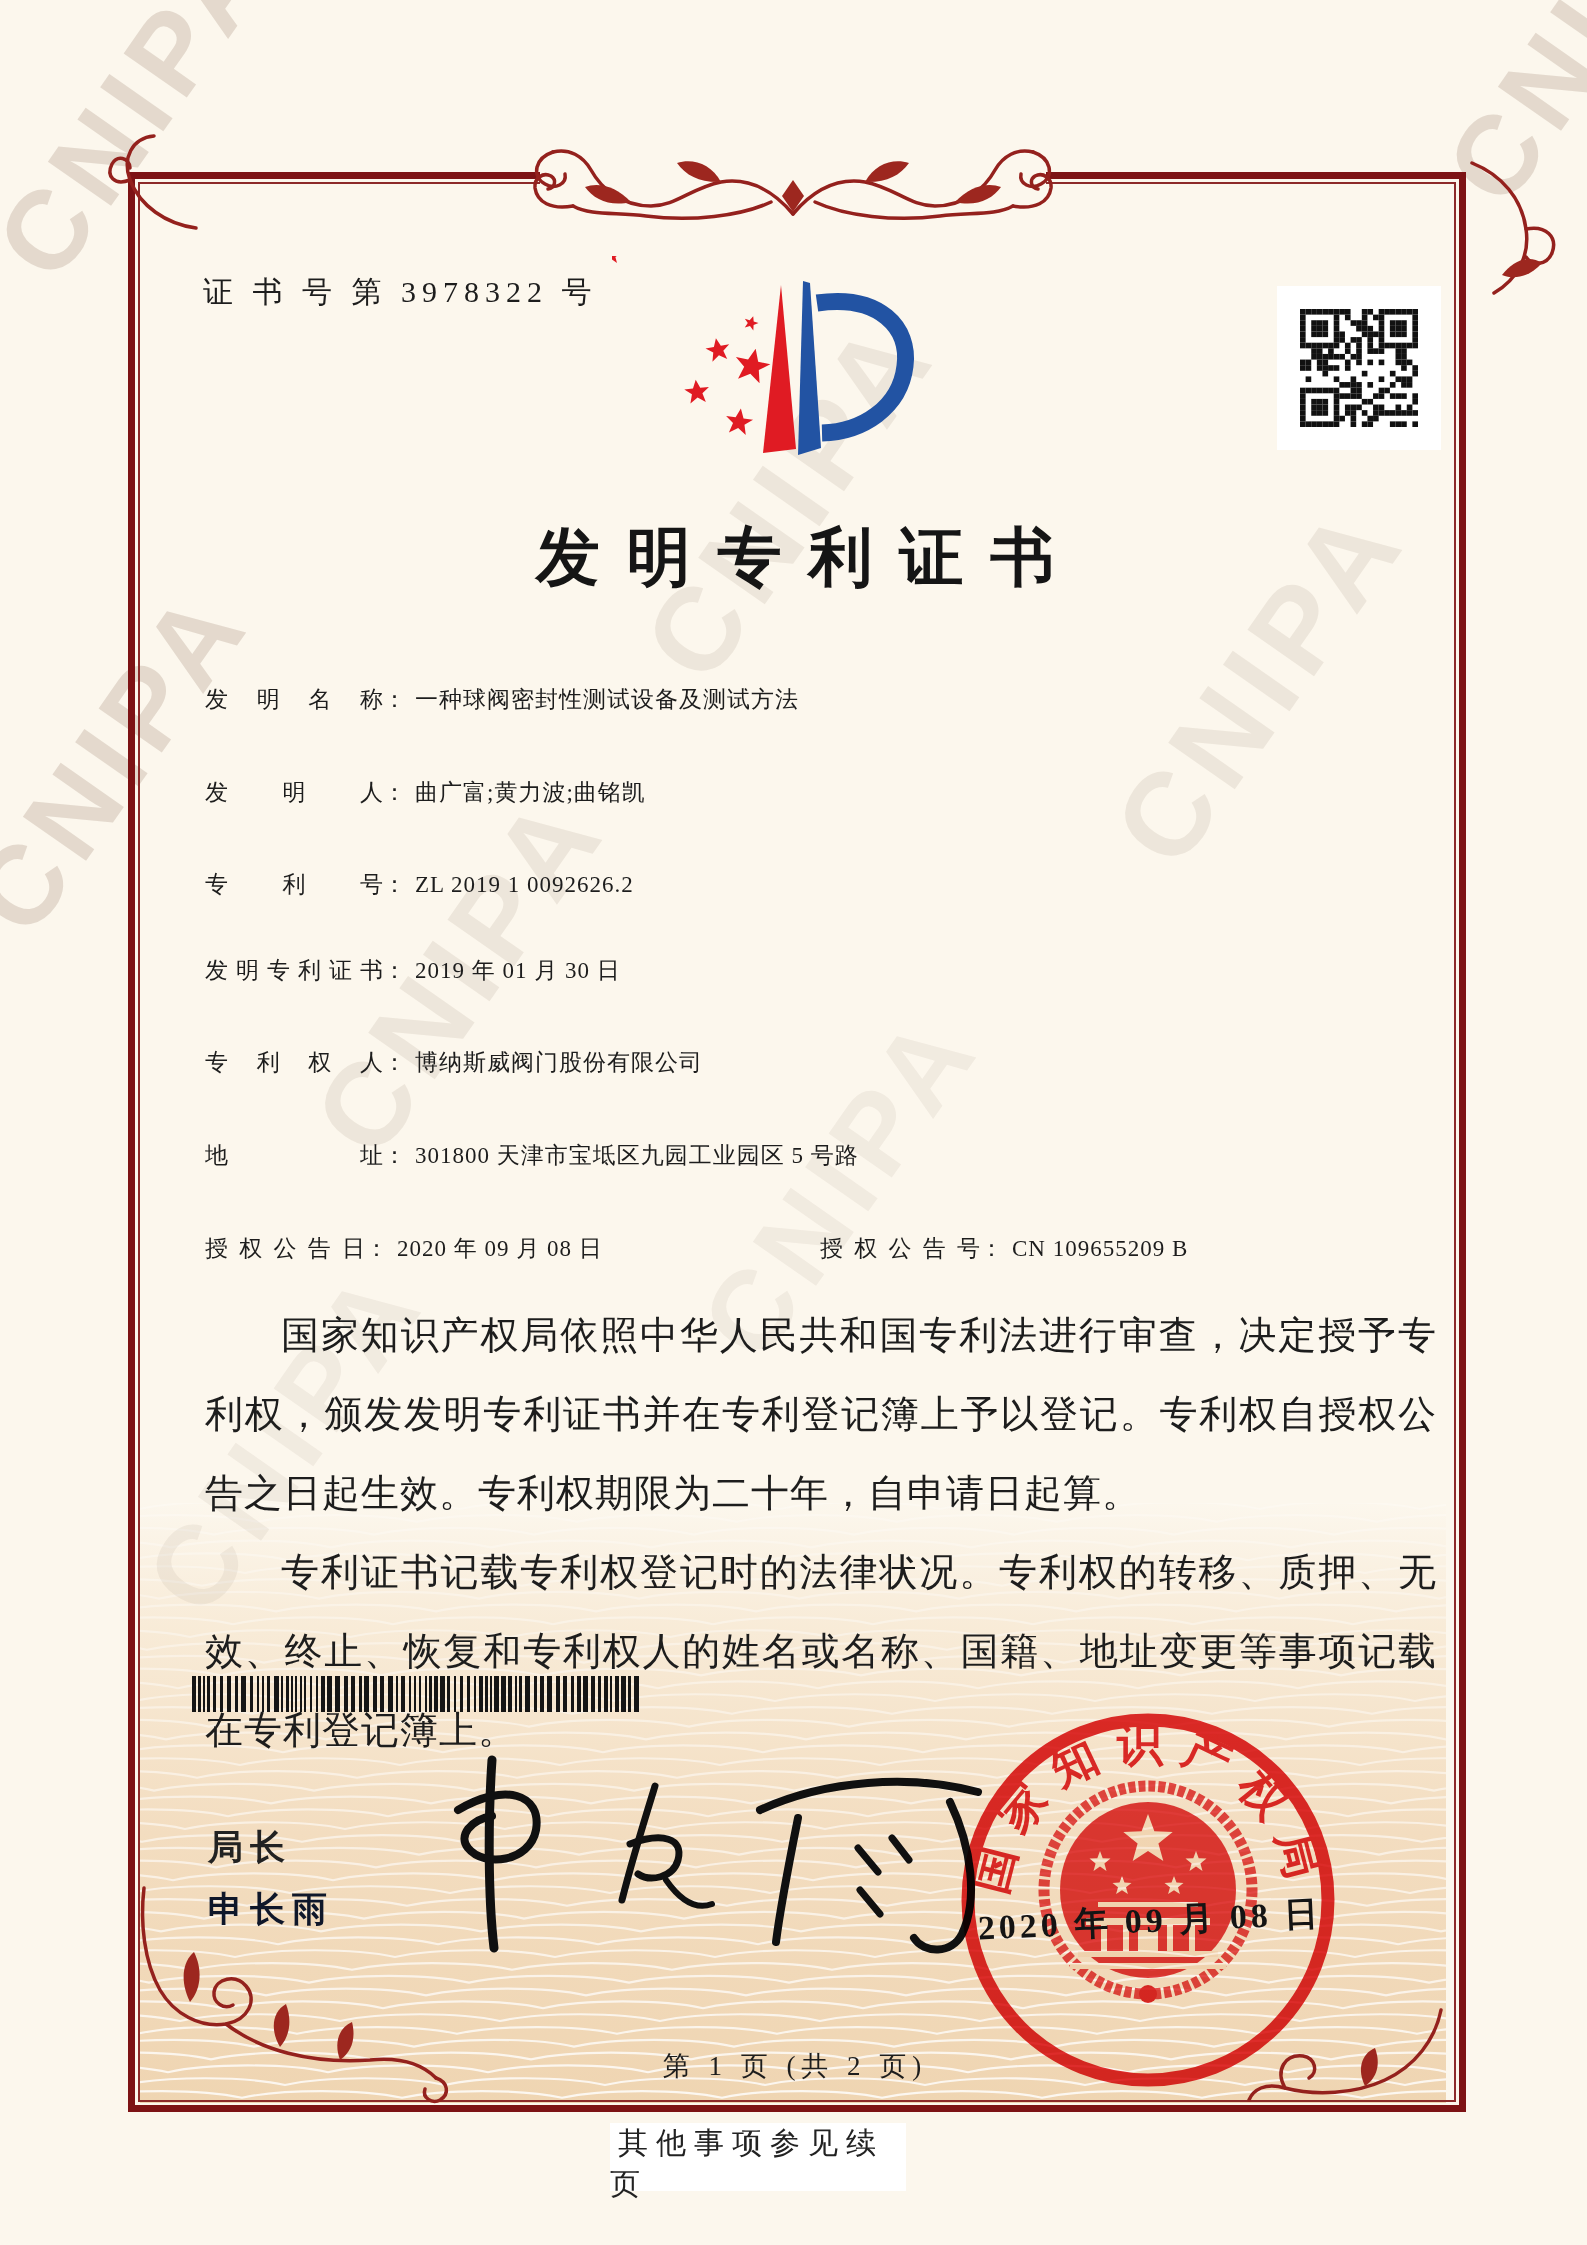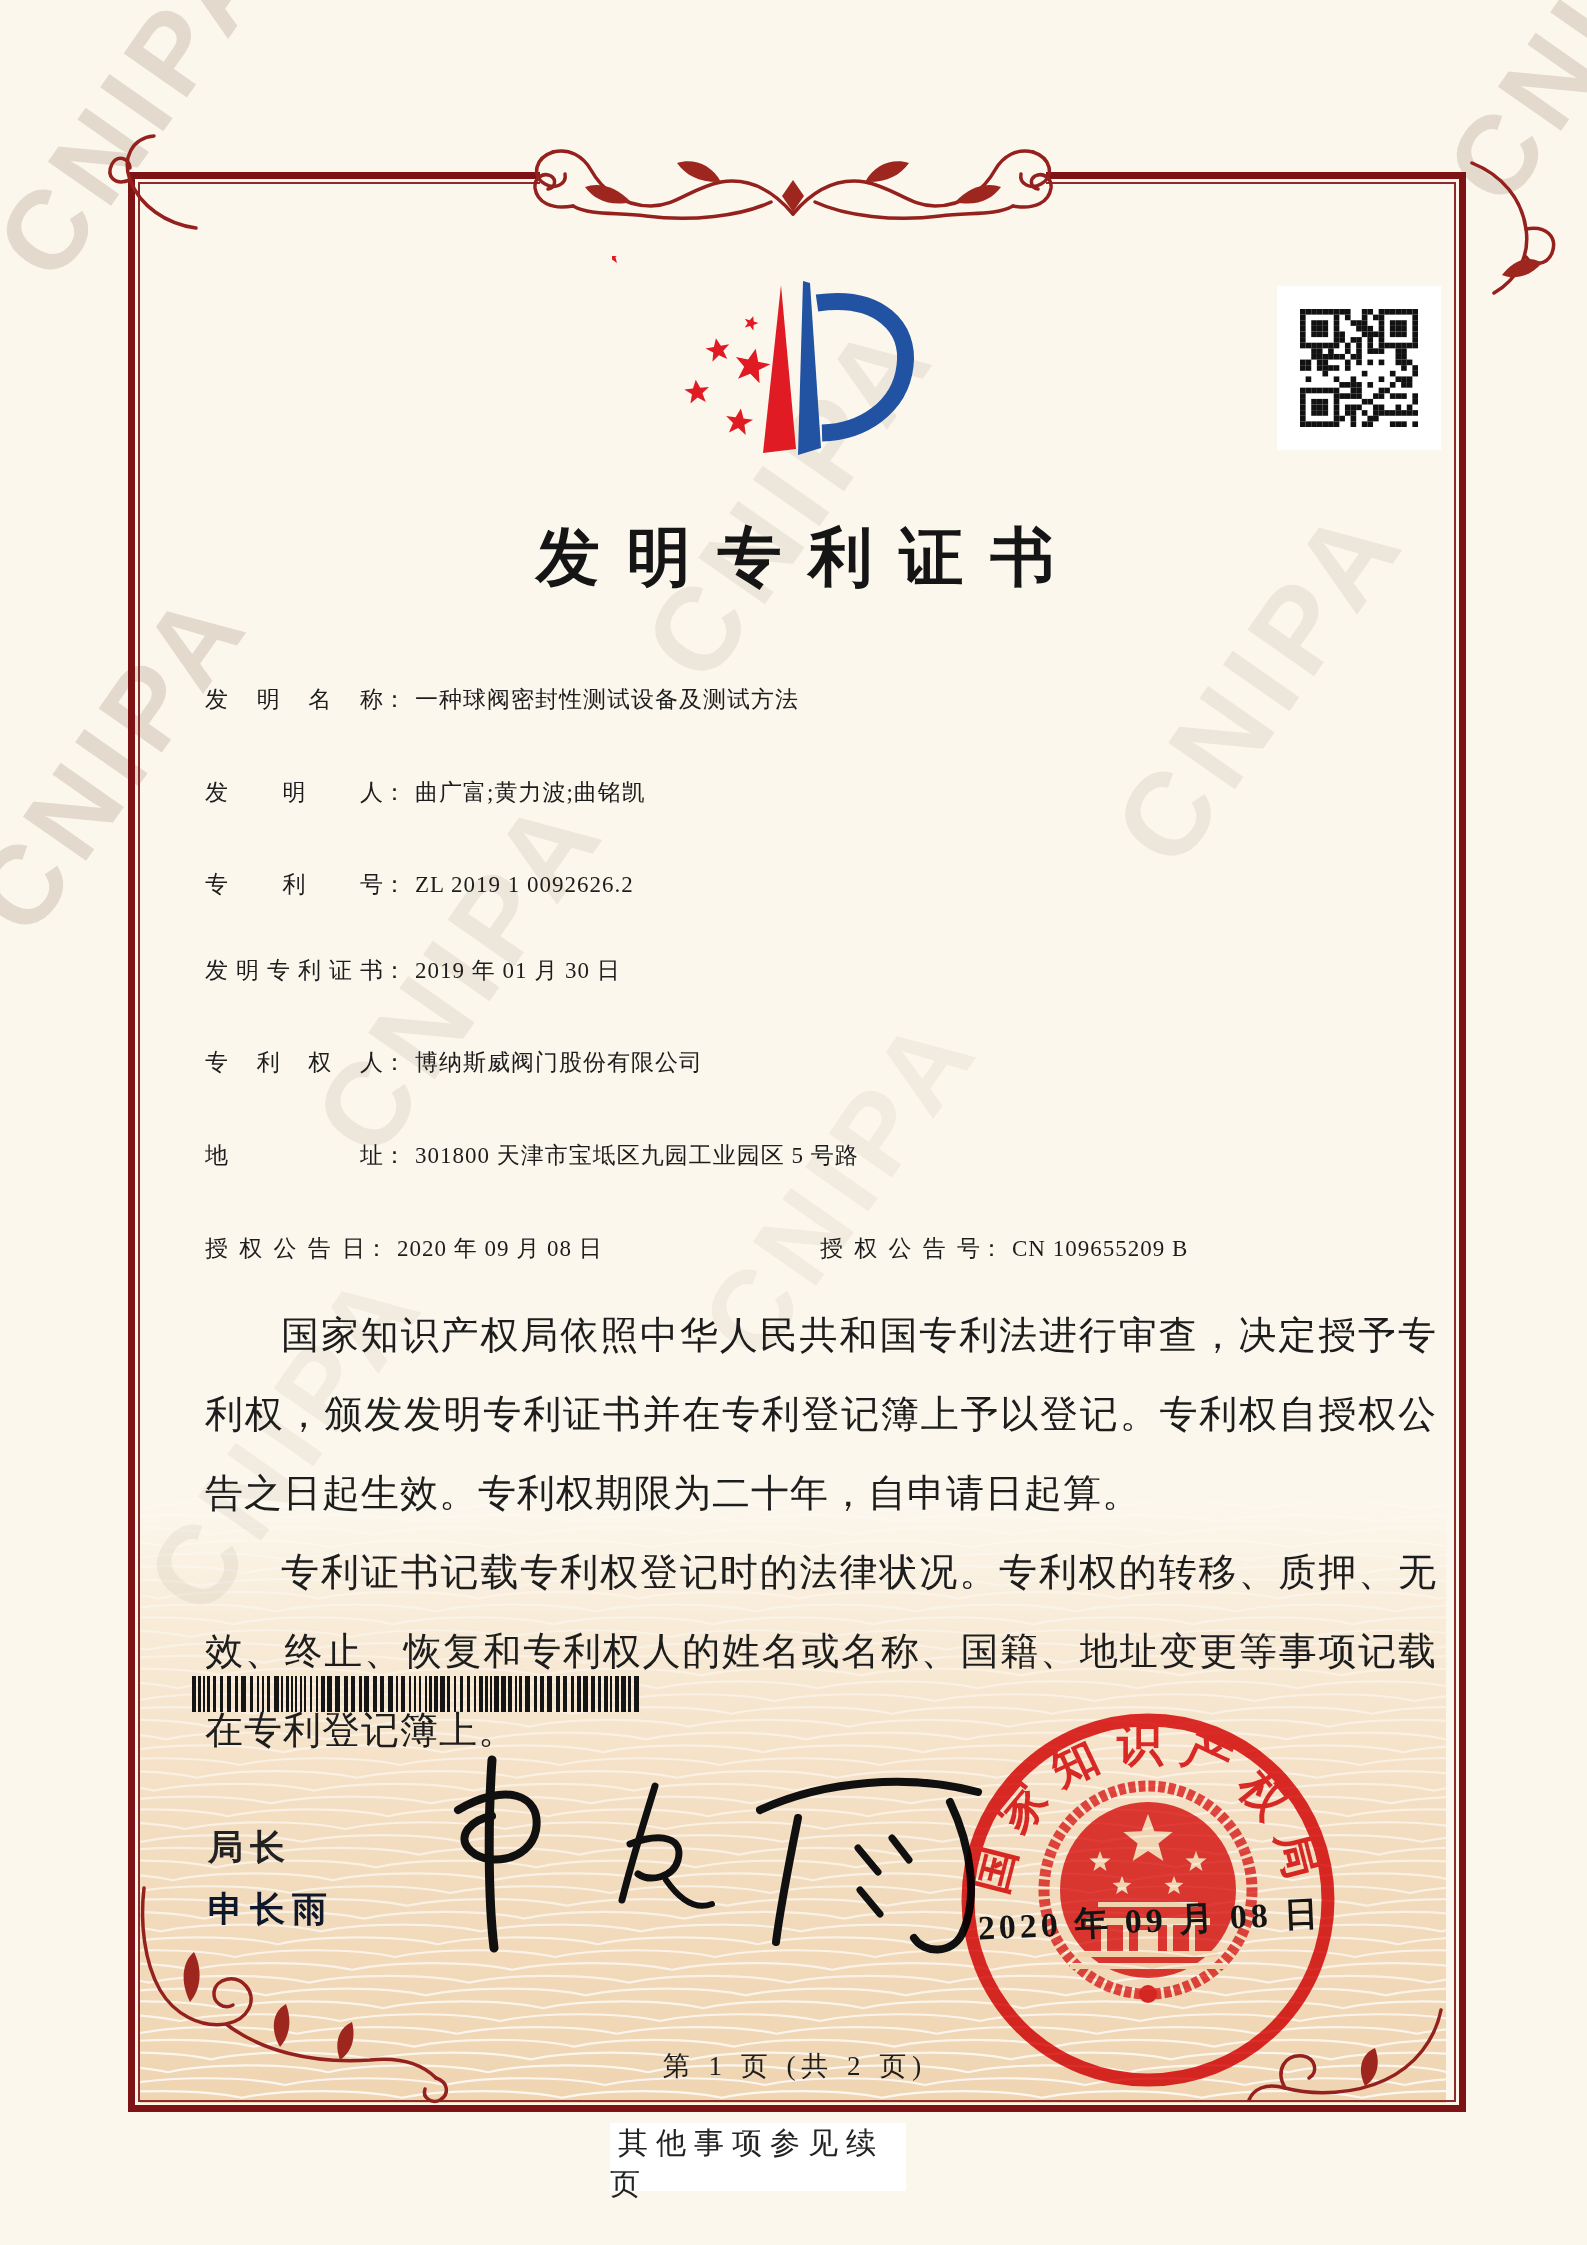--- a/index.html
+++ b/index.html
@@ -161,20 +161,21 @@
     <path class="leaf" d="M60,120 C 50,100 52,80 64,70 C 72,86 72,106 60,120 Z"></path>
     <path class="leaf" d="M150,165 C 140,148 142,130 156,122 C 162,138 160,154 150,165 Z"></path>
     <path class="leaf" d="M210,178 C 204,162 208,146 222,140 C 226,156 222,170 210,178 Z"></path>
   </svg>
   <svg class="orn" style="left:1245px;top:2000px" width="200" height="110" viewBox="0 0 200 110">
     <path d="M196,10 C 190,40 170,66 140,80 C 110,94 70,96 40,88 C 20,82 8,90 4,100"></path>
     <path d="M40,88 C 30,70 40,54 58,56 C 70,58 74,72 64,78"></path>
     <path class="leaf" d="M120,86 C 112,70 116,54 130,48 C 136,64 132,78 120,86 Z"></path>
   </svg>
 
+  <div class="cert-no">证 书 号 第 3978322 号</div>
 
   <svg class="logo" viewBox="0 0 320 215">
     <g fill="#e01b23">
       <path id="lstar" d="M0,-8 L2.35,-2.47 L8,-2.47 L3.4,1.1 L5,7 L0,3.6 L-5,7 L-3.4,1.1 L-8,-2.47 L-2.35,-2.47 Z"></path>
     </g>
     <use href="#lstar" transform="translate(139,67) scale(0.9) rotate(18)" fill="#e01b23"></use>
     <use href="#lstar" transform="translate(106,94) scale(1.5) rotate(-10)" fill="#e01b23"></use>
     <use href="#lstar" transform="translate(140,110) scale(2.2) rotate(12)" fill="#e01b23"></use>
     <use href="#lstar" transform="translate(85,136) scale(1.55) rotate(-6)" fill="#e01b23"></use>
     <use href="#lstar" transform="translate(127,166) scale(1.7) rotate(8)" fill="#e01b23"></use>

